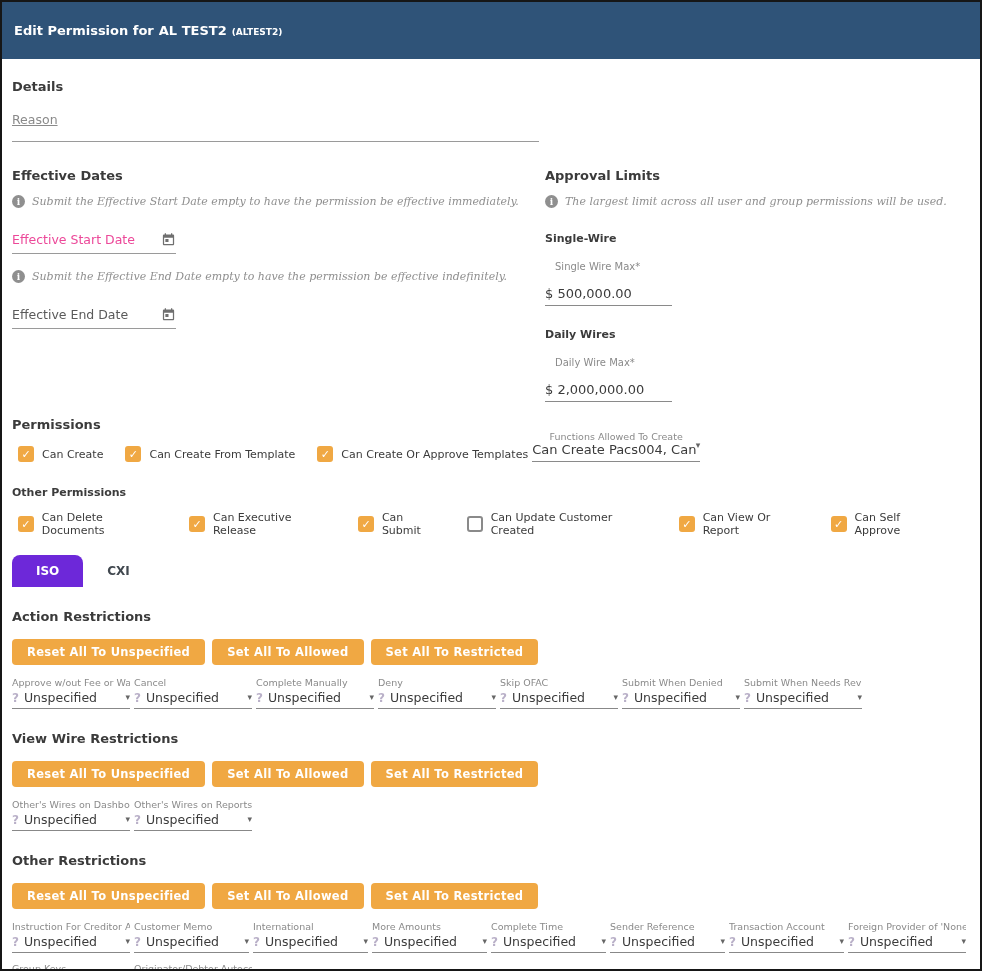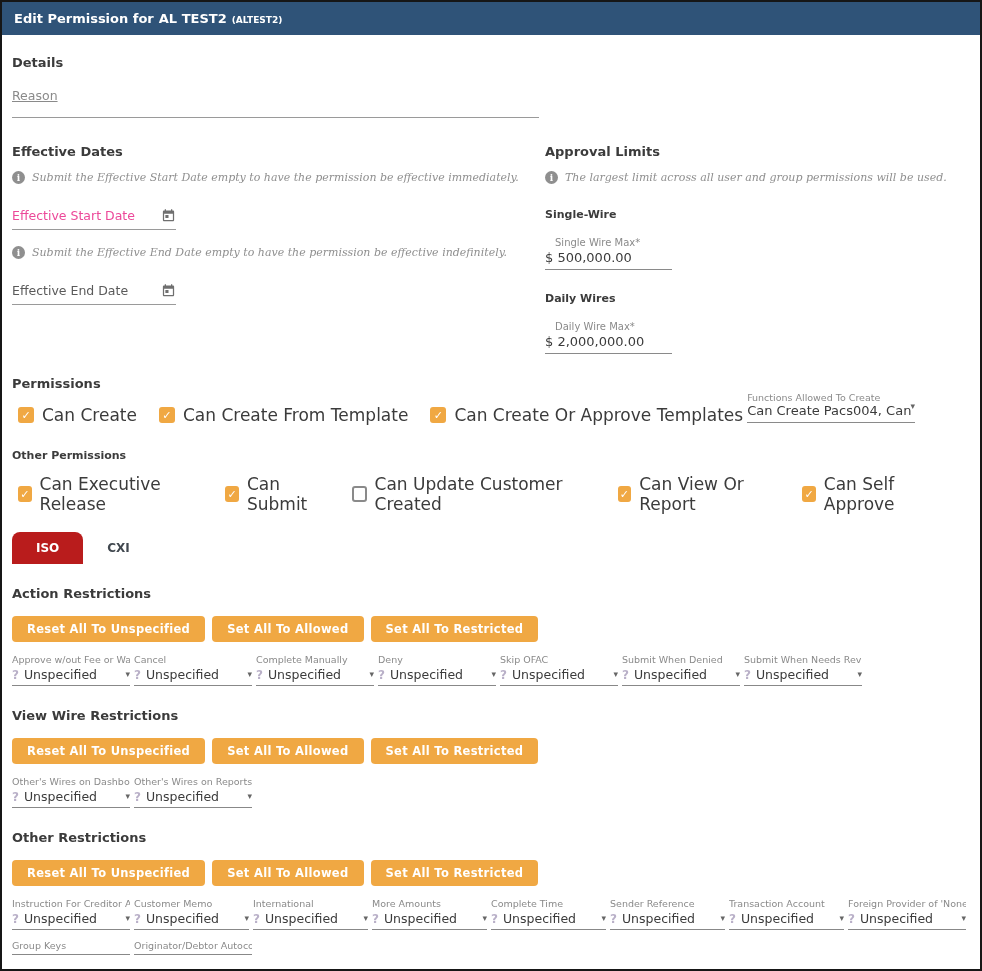--- a/index.html
+++ b/index.html
@@ -2,21 +2,21 @@
 <html><head>
 <meta charset="utf-8">
 <style>
   html,body { margin:0; padding:0; background:#e8e8e8; font-family:"DejaVu Sans","Liberation Sans",sans-serif; }
   .window {
     width:982px; height:971px; box-sizing:border-box; background:#fff;
     border:2px solid #161616; position:relative; overflow:hidden;
   }
   .titlebar {
     background:#2f5378; color:#fff; height:33px; display:flex; align-items:center;
-    padding:0 12px; gap:5px; font-weight:bold;
+    padding:12px 12px; gap:5px; font-weight:bold;
   }
   .titlebar .t-main { font-size:13px; }
   .titlebar .t-code { font-size:9px; margin-top:2px; }
   .content { padding:0 10px; }
 
   .h1 { font-size:13px; font-weight:bold; color:#3b3b3b; }
   .h2 { font-size:11px; font-weight:bold; color:#3b3b3b; }
 
   
   .field-line { border-bottom:1px solid #9a9a9a; }
@@ -30,41 +30,41 @@
                justify-content:center; font-family:"DejaVu Serif",serif; }
 
   .two-col { display:flex; margin-top:26px; }
   .col-left { width:533px; flex:0 0 auto; }
   .col-right { flex:1; }
 
   .date-field { width:164px; margin-top:24px; }
   .date-top { display:flex; justify-content:space-between; align-items:center; padding-bottom:6px; }
 
   .limit-label { font-size:10px; color:#8a8a8a; margin:16px 0 0 10px; }
-  .limit-value { font-size:13px; color:#3b3b3b; margin-top:2px; padding-bottom:4px; }
+  .limit-value { font-size:13px; color:#3b3b3b; margin-top:14px; padding-bottom:4px; }
   .limit-line { width:127px; border-bottom:1px solid #8a8a8a; }
 
   .cb-row { display:flex; align-items:center; margin-top:14px; }
   .cb-item { display:flex; align-items:center; gap:8px; margin-right:22px; }
   .checkbox { width:16px; height:16px; box-sizing:border-box; border-radius:3px;
               background:#f0a843; color:#fff; font-size:11px; font-weight:bold;
               display:flex; align-items:center; justify-content:center; }
   .checkbox.unchecked { background:#fff; border:2px solid #8a8a8a; }
   .checkbox.checked::after { content:"\2713"; }
-  .cb-label { font-size:17px; color:#3b3b3b; }
-
-  .select-field { width:168px; }
+  .cb-label { font-size:11px; color:#3b3b3b; }
+
+  .select-field { width:168px;text-align:center; }
   .select-label { font-size:9.5px; color:#8a8a8a; white-space:nowrap; }
   .select-value-row { display:flex; align-items:flex-start; font-size:13px; color:#3b3b3b;
                       padding-bottom:4px; border-bottom:1px solid #8a8a8a; }
   .caret { font-size:9px; color:#666; margin-left:auto; margin-top:-2px; }
 
   .tabs { display:flex; margin-top:18px; }
   .tab { padding:9px 24px; font-size:12px; font-weight:bold; cursor:default; }
-  .tab.active { background:#b91c1c; color:#fff; border-radius:8px 8px 0 0; }
+  .tab.active { background:#6d28d9; color:#fff; border-radius:8px 8px 0 0; }
   .tab.inactive { color:#41484f; }
 
   .btn-row { display:flex; gap:7px; margin-top:15px; }
   .btn-orange { background:#f0a843; color:#fff; border:none; border-radius:4px;
                 font-family:inherit; font-size:11.5px; font-weight:bold; letter-spacing:.3px;
                 padding:6px 15px; }
   .dd-row-wrap { display:flex; margin-top:12px; }
   .dd { width:118px; margin-right:4px; border-bottom:1px solid #888; padding-bottom:3px; }
   .dd-label { font-size:9.5px; color:#8a8a8a; white-space:nowrap; overflow:hidden; }
   .dd-val { display:flex; align-items:center; gap:5px; font-size:12.5px; color:#3b3b3b;
@@ -148,21 +148,21 @@
 
         <div class="h2" style="margin-top:22px;">Daily Wires</div>
         <div>
           <div class="limit-label">Daily Wire Max*</div>
           <div class="limit-value">$ 2,000,000.00</div>
           <div class="limit-line"></div>
         </div>
       </div>
     </div>
 
-    <div class="h1" style="margin-top:22px;">Permissions</div>
+    <div class="h1" style="margin-top:15px;">Permissions</div>
 
     <div class="cb-row" style="margin-left:6px;">
       <div class="cb-item">
         <span class="checkbox checked"></span>
         <span class="cb-label">Can Create</span>
       </div>
       <div class="cb-item">
         <span class="checkbox checked"></span>
         <span class="cb-label">Can Create From Template</span>
       </div>
@@ -176,20 +176,24 @@
           <span style="white-space:nowrap; overflow:hidden;">Can Create Pacs004, Can Cre...</span>
           <span class="caret">▾</span>
         </div>
       </div>
     </div>
 
     <div class="h2" style="margin-top:24px;">Other Permissions</div>
     <div class="cb-row" style="margin-top:12px; margin-left:6px;">
       <div class="cb-item">
         <span class="checkbox checked"></span>
+        <span class="cb-label">Can Delete Documents</span>
+      </div>
+      <div class="cb-item">
+        <span class="checkbox checked"></span>
         <span class="cb-label">Can Executive Release</span>
       </div>
       <div class="cb-item">
         <span class="checkbox checked"></span>
         <span class="cb-label">Can Submit</span>
       </div>
       <div class="cb-item">
         <span class="checkbox unchecked"></span>
         <span class="cb-label">Can Update Customer Created</span>
       </div>

